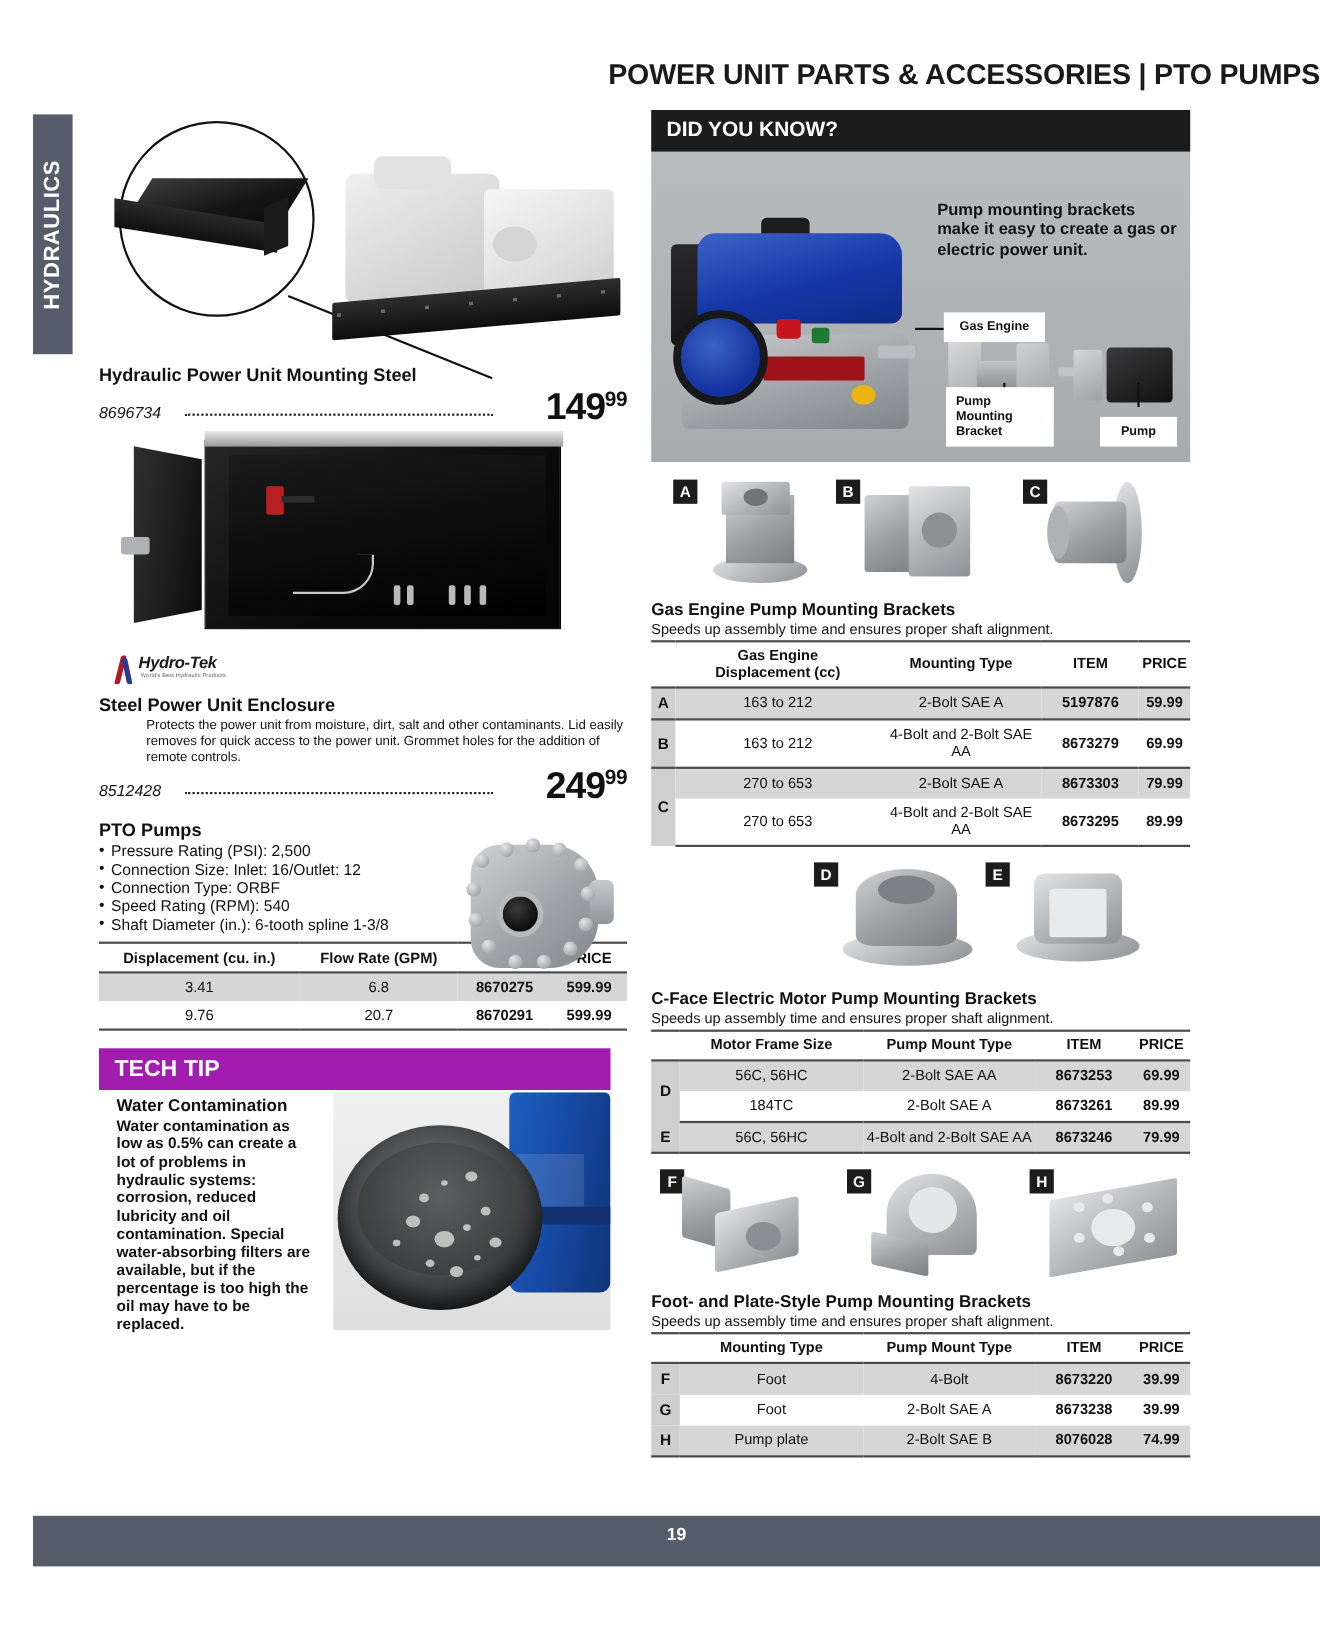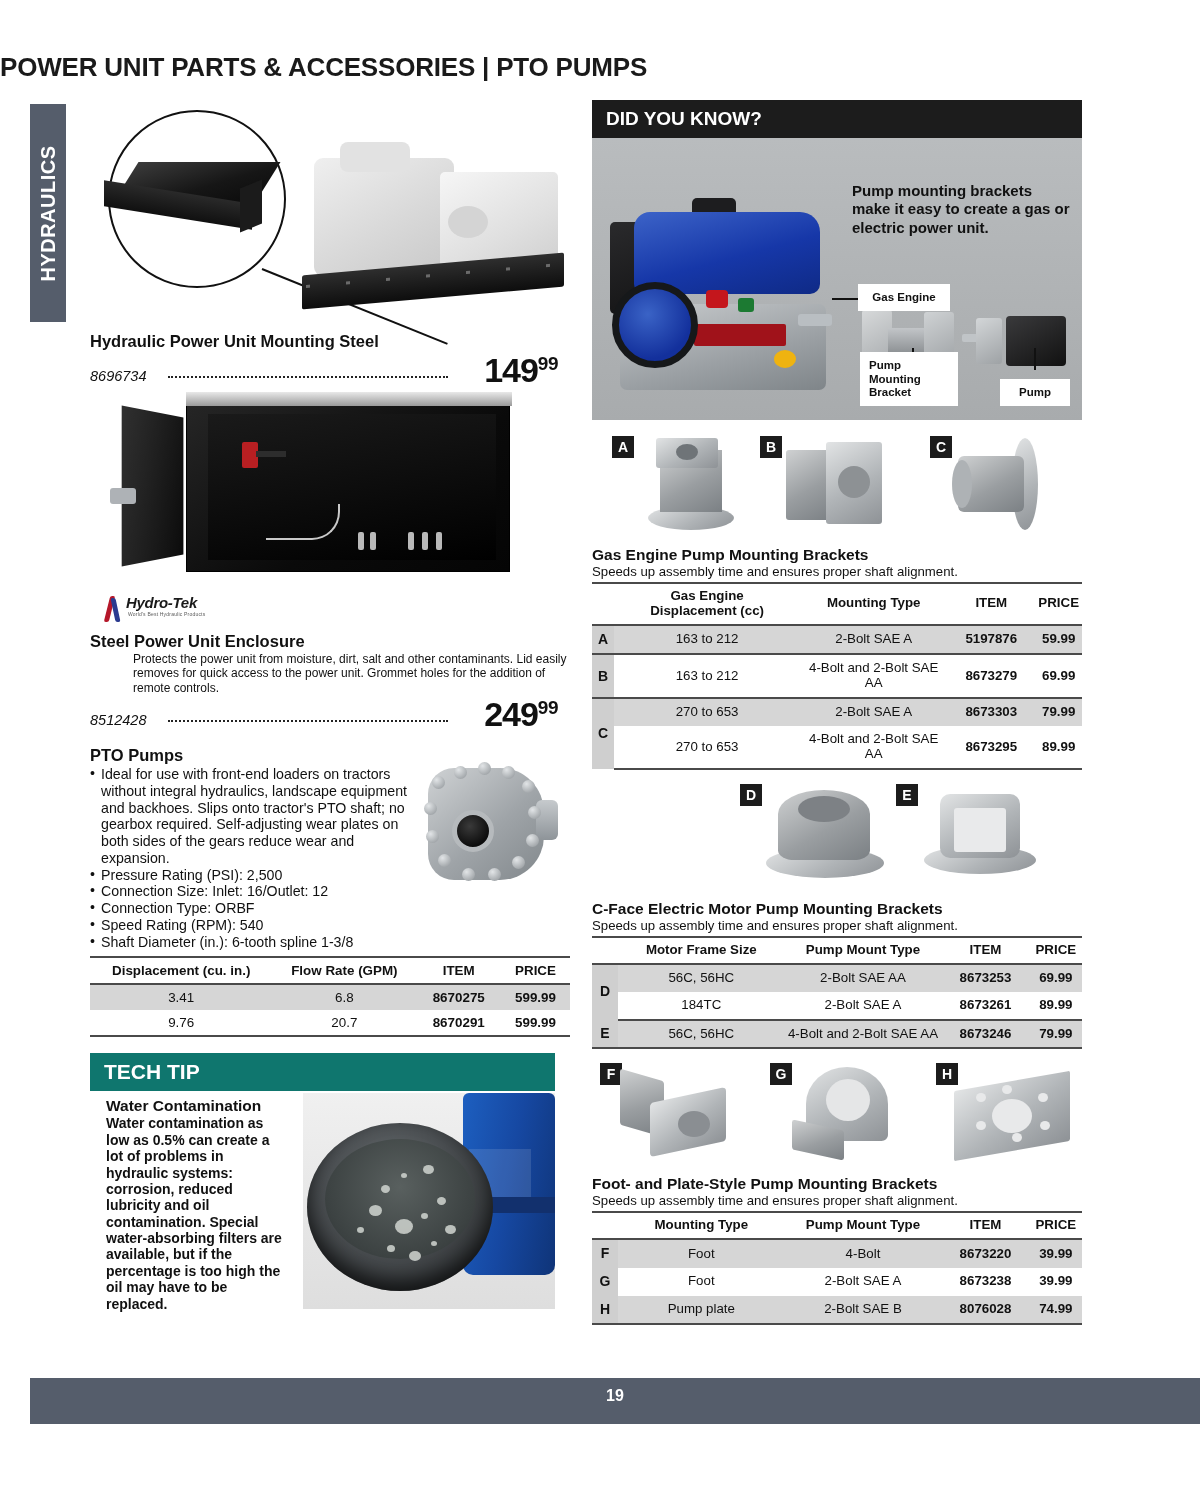--- a/index.html
+++ b/index.html
@@ -7,26 +7,27 @@
     width: 1200px; height: 1486px;
     background: #ffffff;
     font-family: "Liberation Sans", sans-serif;
     color: #111;
     position: relative;
     overflow: hidden;
   }
 
   
   .page-title {
-    text-align: left;
+    text-align: right;
     font-size: 26px;
     font-weight: bold;
     letter-spacing: -0.2px;
     padding-top: 52px;
     color: #1a1a1a;
+    padding-left: 28px;
   }
 
   
   .section-tab {
     position: absolute;
     left: 30px; top: 104px;
     width: 36px; height: 218px;
     background: #555d6b;
     display: flex; align-items: center; justify-content: center;
   }
@@ -202,21 +203,21 @@
   .price-row { position: relative; height: 34px; margin-top: 1px; }
   .item-no {
     position: absolute; left: 0; bottom: 2px;
     font-style: italic; font-size: 14.5px;
   }
   .dots {
     position: absolute; left: 78px; right: 122px; bottom: 8px;
     border-bottom: 2.5px dotted #222;
   }
   .price {
-    position: absolute; right: 12px; bottom: -4px;
+    position: absolute; right: 0; bottom: -4px;
     font-size: 34px; font-weight: bold; letter-spacing: -1px;
   }
   .price sup { font-size: 19px; vertical-align: super; letter-spacing: -0.5px; }
 
   
   table.spec { width: 100%; border-collapse: collapse; font-size: 13.4px; }
   table.spec th {
     font-weight: bold; padding: 5px 4px; text-align: center;
     border-bottom: 2px solid #4a4a4a;
   }
@@ -343,21 +344,21 @@
   .pG-hole{position:absolute;left:38px;top:16px;width:44px;height:42px;border-radius:50%;background:#e5e6e7;}
   .pG-foot{position:absolute;left:4px;top:62px;width:52px;height:30px;border-radius:3px;transform:skewY(12deg);}
 
   .pH-plate{position:absolute;left:4px;top:18px;width:116px;height:70px;border-radius:2px;transform:skewY(-10deg);}
   .pH-hole{position:absolute;left:42px;top:36px;width:40px;height:34px;border-radius:50%;background:#e8e9ea;}
   .pH-sm{position:absolute;width:10px;height:9px;border-radius:50%;background:#e8e9ea;}
 
   
   .techtip { margin-top: 16px; width: 465px; }
   .tt-head {
-    background: #0f766e; color: #fff; font-weight: bold;
+    background: #a21caf; color: #fff; font-weight: bold;
     font-size: 21px; padding: 7px 14px;
   }
   .tt-body { position: relative; height: 222px; background: #fff; }
   .tt-title { font-size: 15.5px; font-weight: bold; padding: 6px 0 0 16px; }
   .tt-text {
     width: 194px; font-size: 14px; line-height: 1.17; padding: 0 0 0 16px;
     font-weight: 600;
   }
   .tt-photo {
     position: absolute; right: 0; top: 2px; width: 252px; height: 216px;
@@ -454,21 +455,20 @@
     <div class="para">Protects the power unit from moisture, dirt, salt and other contaminants. Lid easily removes for quick access to the power unit. Grommet holes for the addition of remote controls.</div>
     <div class="price-row">
       <span class="item-no">8512428</span>
       <span class="dots"></span>
       <span class="price"><span>249</span><sup>99</sup></span>
     </div>
 
     <div style="position:relative;margin-top:16px">
       <h2 class="prod-title">PTO Pumps</h2>
       <ul class="bullets" style="width:320px">
-        <li>Ideal for use with front-end loaders on tractors without integral hydraulics, landscape equipment and backhoes. Slips onto tractor's PTO shaft; no gearbox required. Self-adjusting wear plates on both sides of the gears reduce wear and expansion.</li>
         <li>Pressure Rating (PSI): 2,500</li>
         <li>Connection Size: Inlet: 16/Outlet: 12</li>
         <li>Connection Type: ORBF</li>
         <li>Speed Rating (RPM): 540</li>
         <li>Shaft Diameter (in.): 6-tooth spline 1-3/8</li>
       </ul>
 
       <div class="pump-art">
         <div class="pump-body"></div>
         <div class="pump-hub"></div>

